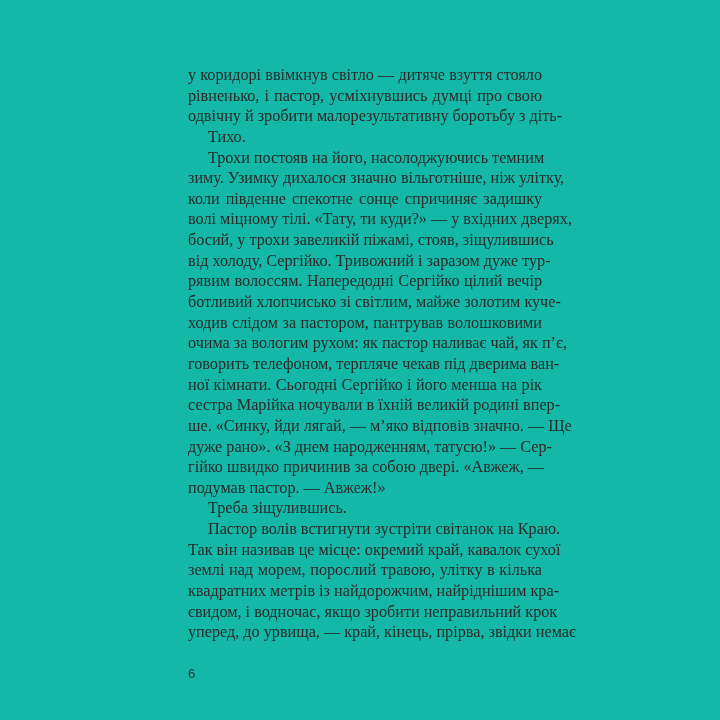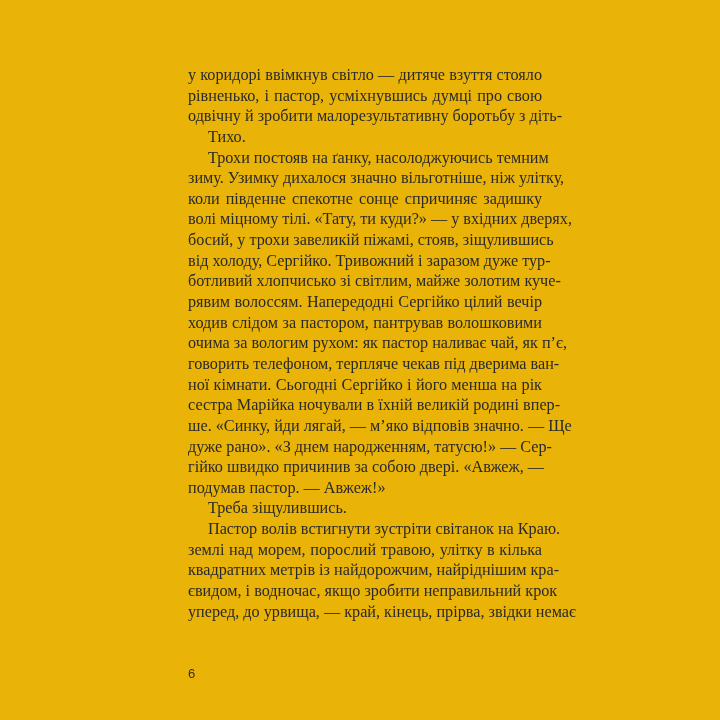--- a/index.html
+++ b/index.html
@@ -11,21 +11,21 @@
       width: 720px;
       height: 720px;
       position: relative;
       overflow: hidden;
     }
     .page {
       position: absolute;
       left: 0; top: 0;
       width: 720px;
       height: 720px;
-      background: #eab308;
+      background: #14b8a6;
     }
     .text-block {
       position: absolute;
       left: 188px;
       top: 65px;
       width: 354px;
       font-family: "Liberation Serif", "DejaVu Serif", serif;
       font-size: 16.2px;
       line-height: 20.65px;
       color: #2a2a2a;
@@ -54,38 +54,39 @@
   </style>
 </head>
 <body>
 
 <div class="page">
   <div class="text-block" id="text-block">
       <span class="line">у коридорі ввімкнув світло — дитяче взуття стояло</span>
       <span class="line">рівненько, і пастор, усміхнувшись думці про свою</span>
       <span class="line">одвічну й зробити малорезультативну боротьбу з діть-</span>
       <span class="line indent last">Тихо.</span>
-      <span class="line indent">Трохи постояв на ґанку, насолоджуючись темним</span>
+      <span class="line indent">Трохи постояв на його, насолоджуючись темним</span>
       <span class="line">зиму. Узимку дихалося значно вільготніше, ніж улітку,</span>
       <span class="line">коли південне спекотне сонце спричиняє задишку</span>
       <span class="line">волі міцному тілі. «Тату, ти куди?» — у вхідних дверях,</span>
       <span class="line">босий, у трохи завеликій піжамі, стояв, зіщулившись</span>
       <span class="line">від холоду, Сергійко. Тривожний і заразом дуже тур-</span>
+      <span class="line">рявим волоссям. Напередодні Сергійко цілий вечір</span>
       <span class="line">ботливий хлопчисько зі світлим, майже золотим куче-</span>
-      <span class="line">рявим волоссям. Напередодні Сергійко цілий вечір</span>
       <span class="line">ходив слідом за пастором, пантрував волошковими</span>
       <span class="line">очима за вологим рухом: як пастор наливає чай, як п’є,</span>
       <span class="line">говорить телефоном, терпляче чекав під дверима ван-</span>
       <span class="line">ної кімнати. Сьогодні Сергійко і його менша на рік</span>
       <span class="line">сестра Марійка ночували в їхній великій родині впер-</span>
       <span class="line">ше. «Синку, йди лягай, — м’яко відповів значно. — Ще</span>
       <span class="line">дуже рано». «З днем народженням, татусю!» — Сер-</span>
       <span class="line">гійко швидко причинив за собою двері. «Авжеж, —</span>
       <span class="line last">подумав пастор. — Авжеж!»</span>
       <span class="line indent last">Треба зіщулившись.</span>
       <span class="line indent">Пастор волів встигнути зустріти світанок на Краю.</span>
+      <span class="line">Так він називав це місце: окремий край, кавалок сухої</span>
       <span class="line">землі над морем, порослий травою, улітку в кілька</span>
       <span class="line">квадратних метрів із найдорожчим, найріднішим кра-</span>
       <span class="line">євидом, і водночас, якщо зробити неправильний крок</span>
       <span class="line">уперед, до урвища, — край, кінець, прірва, звідки немає</span>
     </div>
   <div class="page-number">6</div>
 </div>
 
 </body></html>

